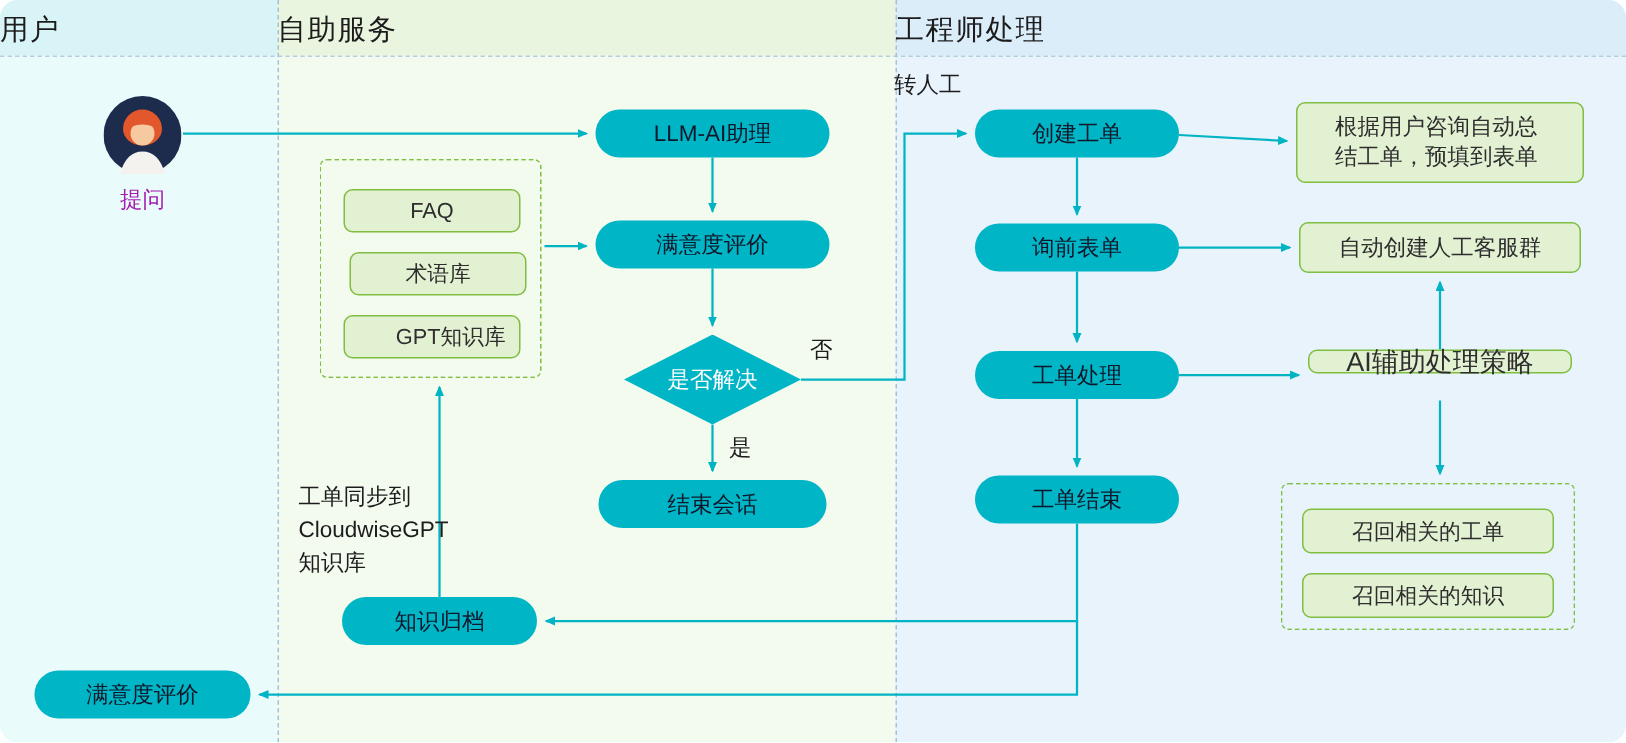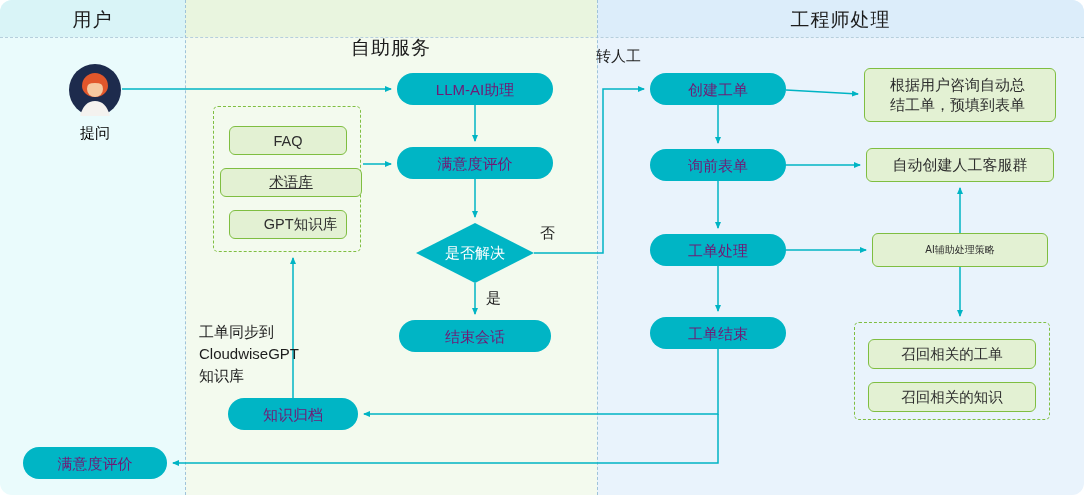--- a/index.html
+++ b/index.html
@@ -14,26 +14,26 @@
   .lane-self   { left:185px; width:412px; background:#f3faee; }
   .lane-eng    { left:597px; width:487px; background:#e9f3fc; }
   .lane-head { position:absolute; top:0; height:37px; }
   .head-user { left:0; width:185px; background:#d9f4f7; }
   .head-self { left:185px; width:412px; background:#e9f5df; }
   .head-eng  { left:597px; width:487px; background:#dcedfa; }
   .head-rule { position:absolute; left:0; top:37px; width:1084px; border-top:1px dashed #b6cfdd; }
   .vdiv { position:absolute; top:0; height:495px; width:0; border-left:1px dashed #9fc3da; }
   .vdiv1 { left:185px; } .vdiv2 { left:597px; }
 
-  .lane-title { position:absolute; top:7px; text-align:center; font-size:19px;
+  .lane-title { position:absolute; top:7px; font-size:19px;
                 font-weight:500; color:#1c1c1c; letter-spacing:1px; }
-  .t-user { left:0; width:185px; } .t-self { left:185px; width:412px;margin-top:28px; } .t-eng { left:597px; width:487px; }
+  .t-user { left:0; width:185px; } .t-self { left:185px; width:412px; } .t-eng { left:597px; width:487px; }
 
   
-  .pill { position:absolute; background:var(--node-teal,#00b5c5); color:#701a75;
+  .pill { position:absolute; background:var(--node-teal,#00b5c5); color:#0f172a;
           border-radius:17px; display:flex; align-items:center; justify-content:center;
           font-size:15px; line-height:1; }
   .p-llm   { left:397px; top:73px;  width:156px; height:32px; }
   .p-card  { left:397px; top:147px; width:156px; height:32px; }
   .p-end   { left:399px; top:320px; width:152px; height:32px; }
   .p-arch  { left:228px; top:398px; width:130px; height:32px; }
   .p-sat   { left:23px;  top:447px; width:144px; height:32px; }
   .p-create{ left:650px; top:73px;  width:136px; height:32px; }
   .p-form  { left:650px; top:149px; width:136px; height:32px; }
   .p-proc  { left:650px; top:234px; width:136px; height:32px; }
@@ -48,34 +48,34 @@
   .group { position:absolute; border:1.5px dashed var(--green-border,#7fbe41); border-radius:5px; }
   .g-kb     { left:213px; top:106px; width:148px; height:146px; }
   .g-recall { left:854px; top:322px; width:196px; height:98px; }
 
   
   .gbox { position:absolute; background:var(--green-box-bg,#e3f1d3);
           border:1px solid var(--green-border,#7fbe41); border-radius:6px;
           color:#2e2e2e; display:flex; align-items:center; justify-content:center;
           font-size:14.5px; }
   .b-faq  { left:229px; top:126px; width:118px; height:29px; }
-  .b-term { left:220px; top:168px; width:142px; height:29px;text-decoration:underline; }
+  .b-term { left:233px; top:168px; width:118px; height:29px; }
   .b-gpt  { left:229px; top:210px; width:118px; height:29px;padding-left:25px; }
   .b-sum  { left:864px; top:68px;  width:192px; height:54px; font-size:15px; }
   .b-sum span { width:140px; text-align:left; line-height:20px; }
   .b-grp  { left:866px; top:148px; width:188px; height:34px; font-size:15px; }
-  .b-strat{ left:872px; top:233px; width:176px; height:34px; font-size:10px; }
+  .b-strat{ left:872px; top:233px; width:176px; height:16px; font-size:18px; }
   .b-rec1 { left:868px; top:339px; width:168px; height:30px; }
   .b-rec2 { left:868px; top:382px; width:168px; height:30px; }
 
   
   .avatar { position:absolute; left:69px; top:64px; width:52px; height:52px; }
   .avatar svg { display:block; }
   .ask-label { position:absolute; left:60px; top:124px; width:70px; text-align:center;
-               font-size:15px; color:#000000; }
+               font-size:15px; color:#a21caf; }
 
   
   .flabel { position:absolute; font-size:15px; color:#1c1c1c;text-align:right; }
   .l-human { left:596px; top:47px; font-weight:500; }
   .l-no  { left:540px; top:224px; }
   .l-yes { left:486px; top:289px; }
   .note  { position:absolute; left:199px; top:276px; width:140px; font-size:15px;
            color:#1c1c1c; line-height:22px; white-space:pre-line;margin-top:45px; }
 
   

